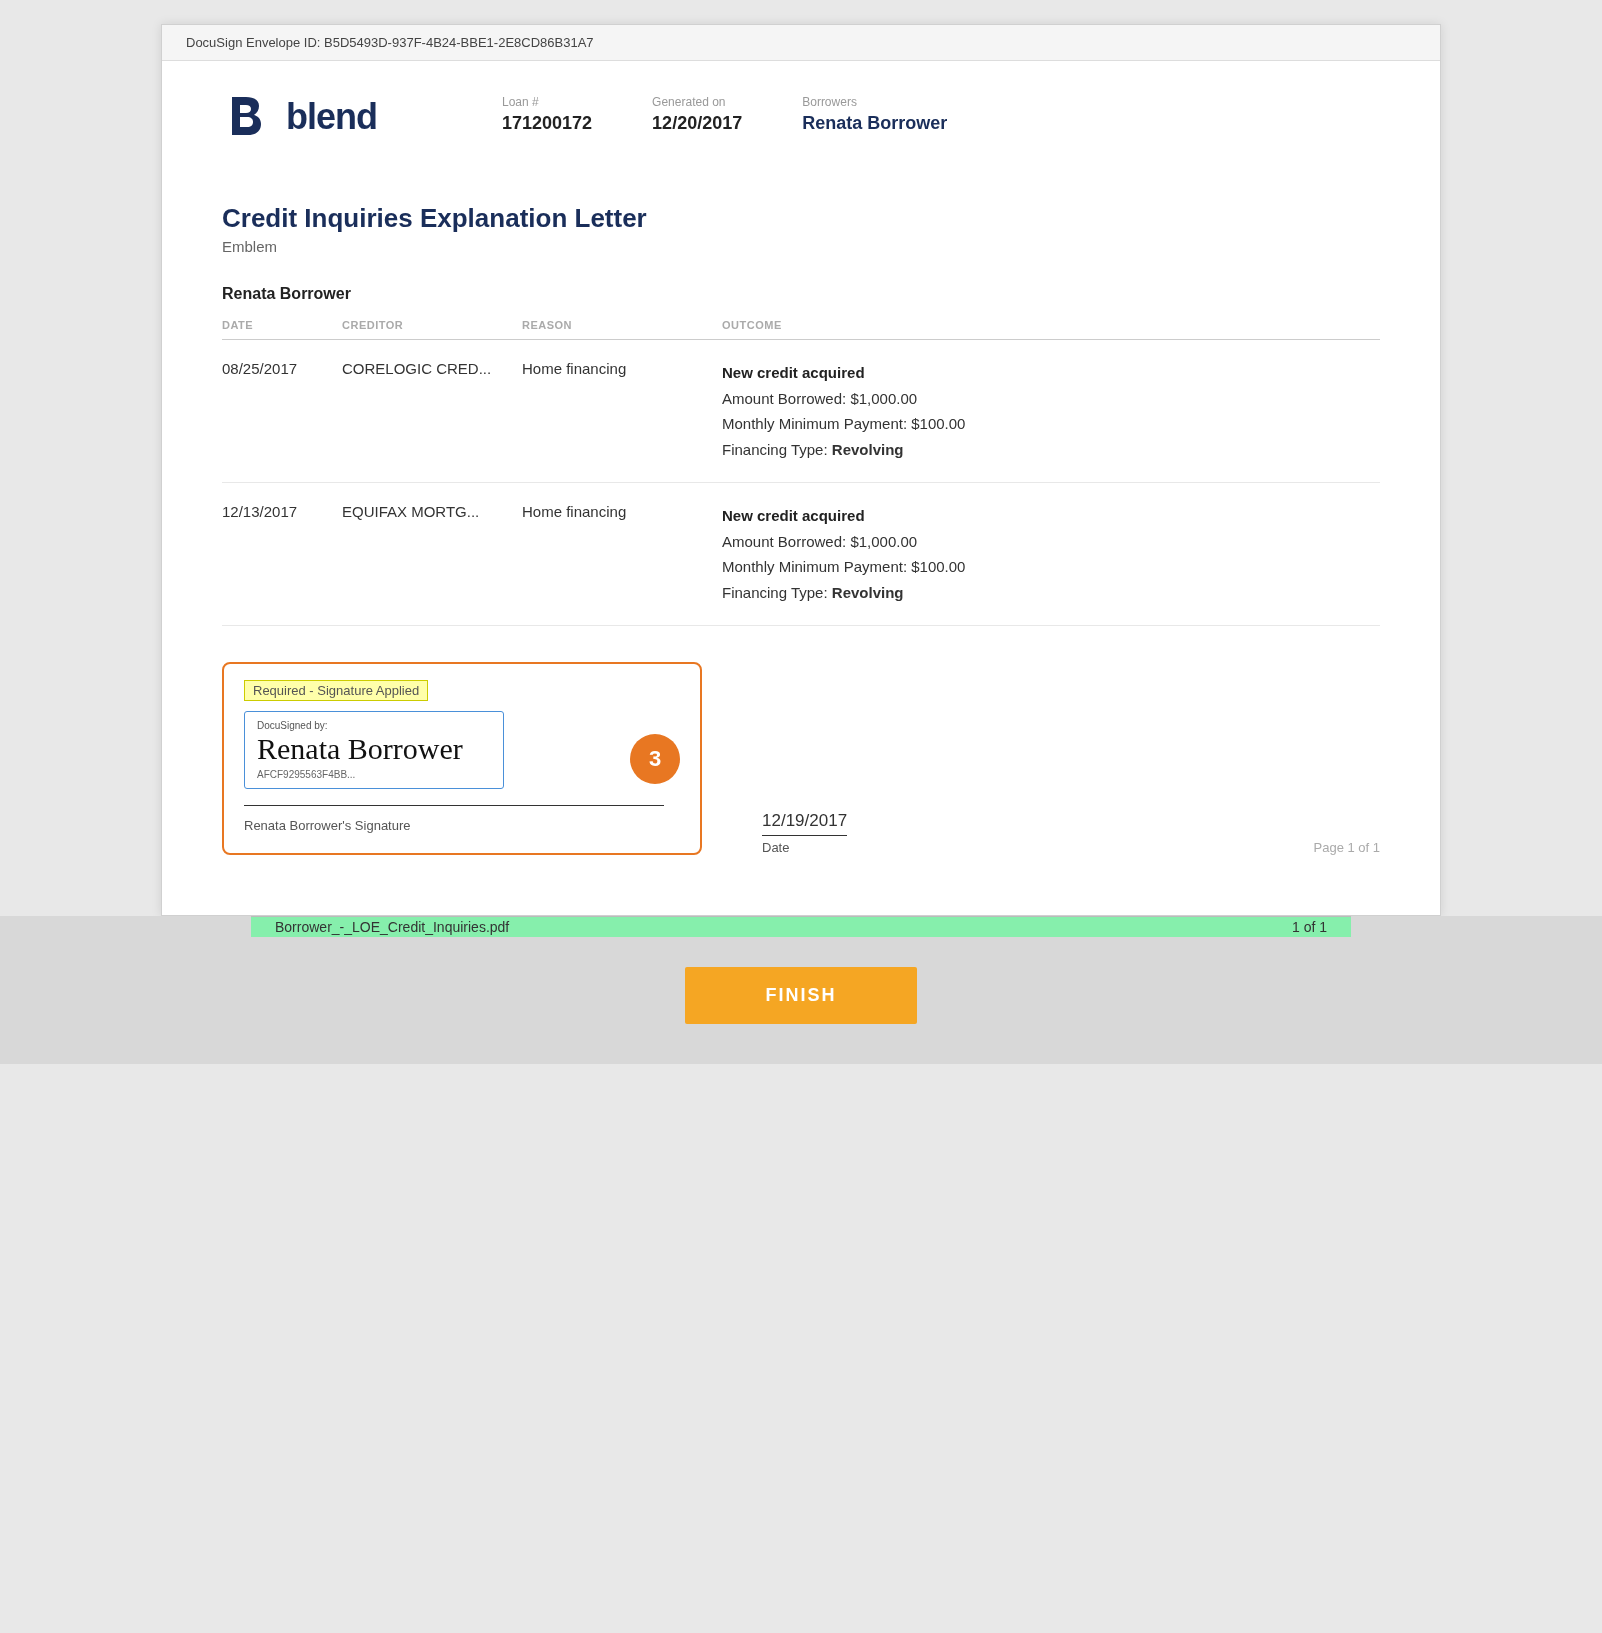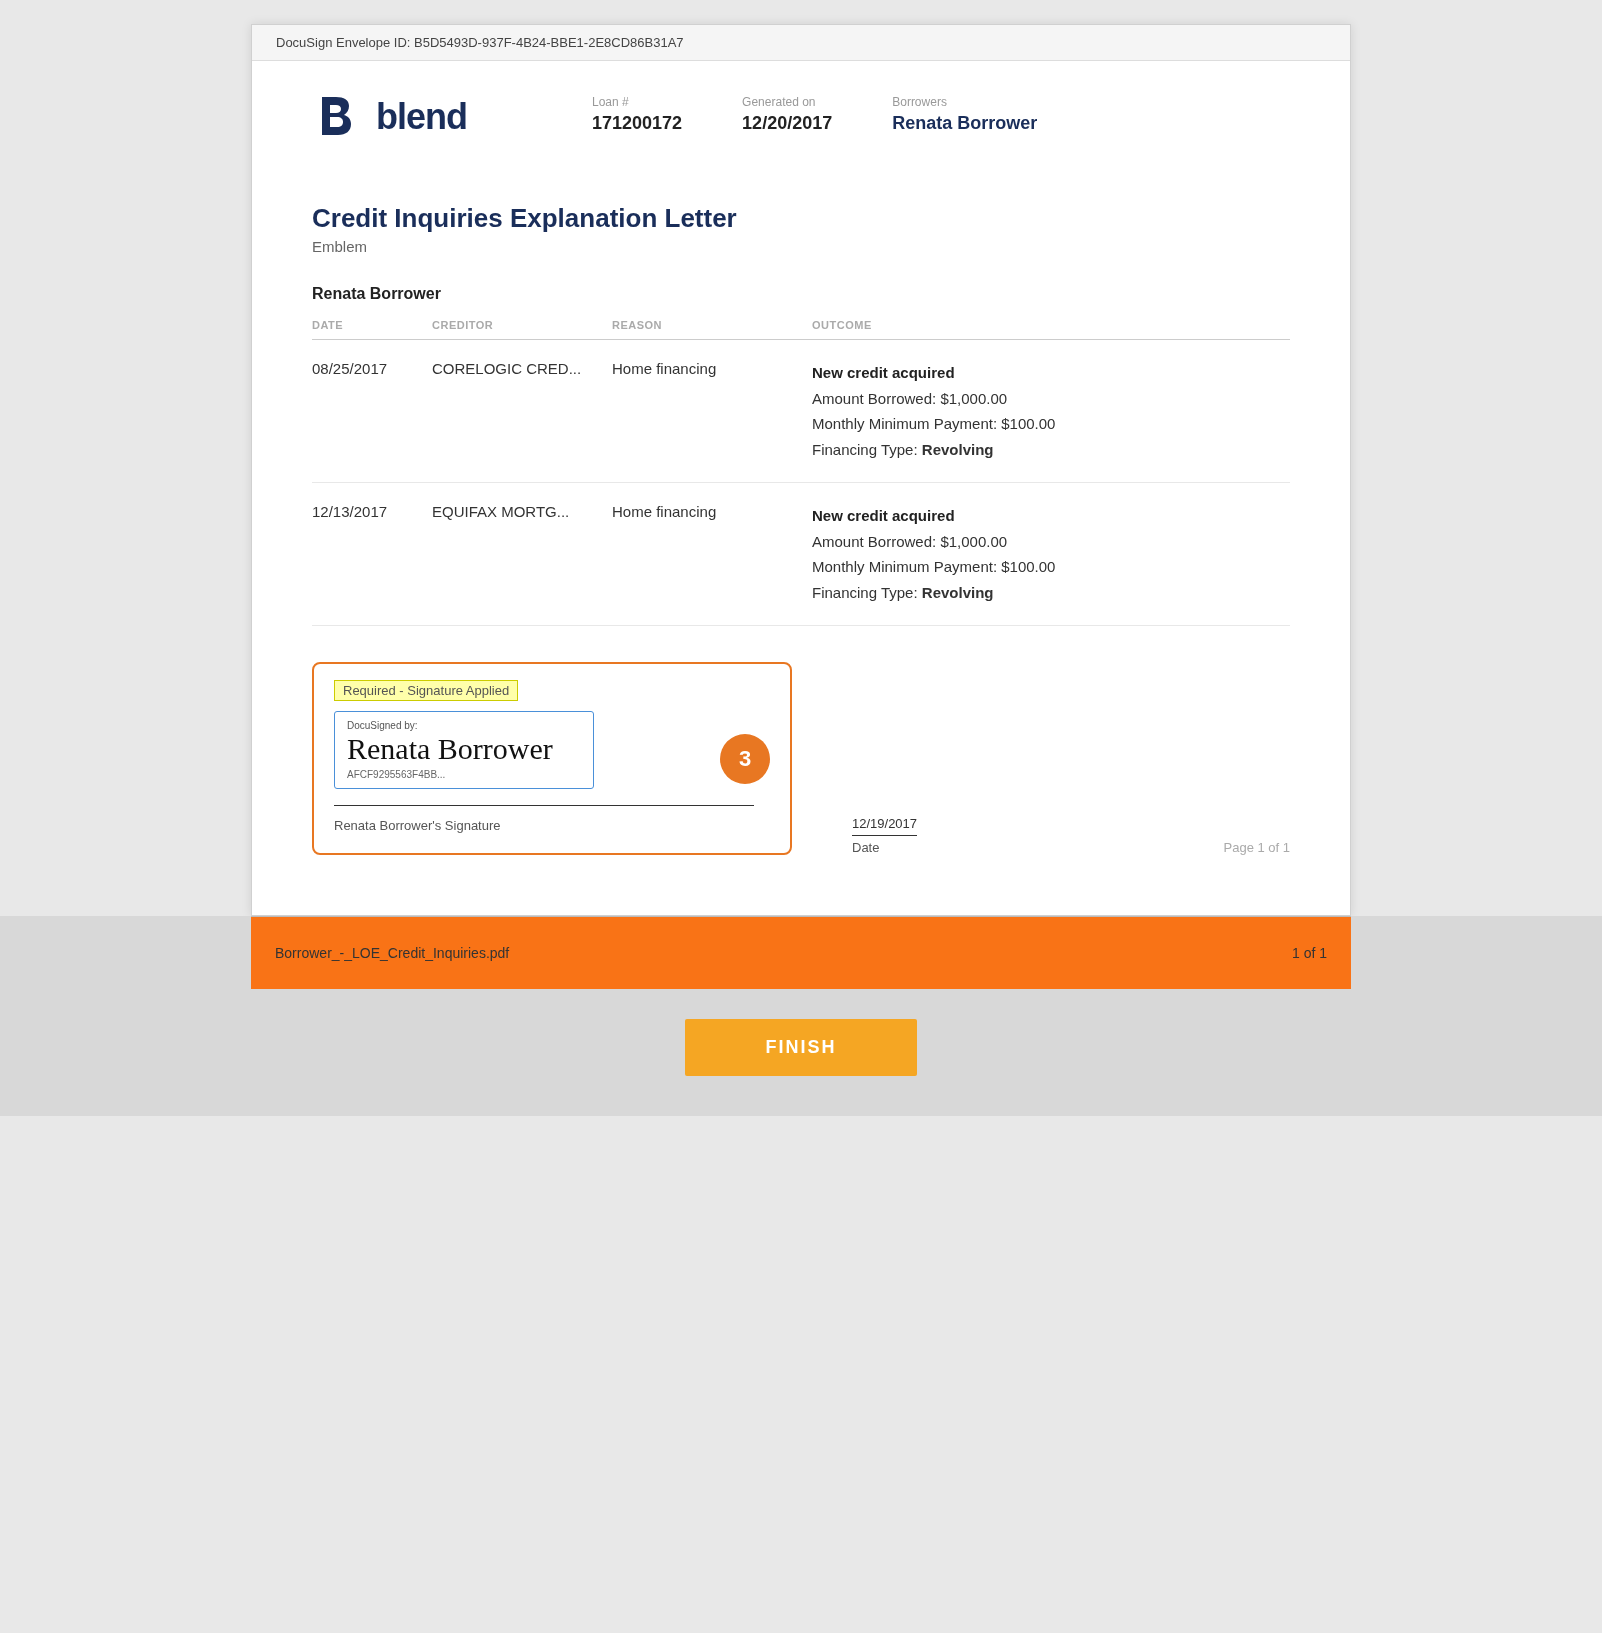--- a/index.html
+++ b/index.html
@@ -15,21 +15,21 @@
 
     .page-wrapper {
       width: 1602px;
       background: #e8e8e8;
       display: flex;
       flex-direction: column;
       align-items: center;
     }
 
     .document-container {
-      width: 1100px;
+      width: 1280px;
       background: #ffffff;
       margin: 0 auto;
       padding: 0;
       border: 1px solid #d0d0d0;
       box-shadow: 0 0 10px rgba(0,0,0,0.1);
     }
 
     .docusign-banner {
       background: #f5f5f5;
       border-bottom: 1px solid #ddd;
@@ -252,21 +252,21 @@
       color: #555;
       margin-top: 12px;
     }
 
     .date-section {
       display: flex;
       flex-direction: column;
     }
 
     .date-value {
-      font-size: 13px;
+      font-size: 17px;
       color: #333;
       border-bottom: 1px solid #333;
       padding-bottom: 4px;
       margin-bottom: 4px;
     }
 
     .date-label {
       font-size: 13px;
       color: #555;
     }
@@ -281,22 +281,22 @@
     .sig-bottom-row {
       display: flex;
       align-items: flex-end;
       gap: 60px;
       margin-top: 0;
     }
 
     
     .footer-bar {
       width: 1100px;
-      background: #f97316;
-      padding: 28px 24px;
+      background: #86efac;
+      padding: 2px 24px;
       display: flex;
       justify-content: space-between;
       align-items: center;
       border-top: 1px solid #bbb;
     }
 
     .footer-filename {
       font-size: 14px;
       color: #333;
     }

